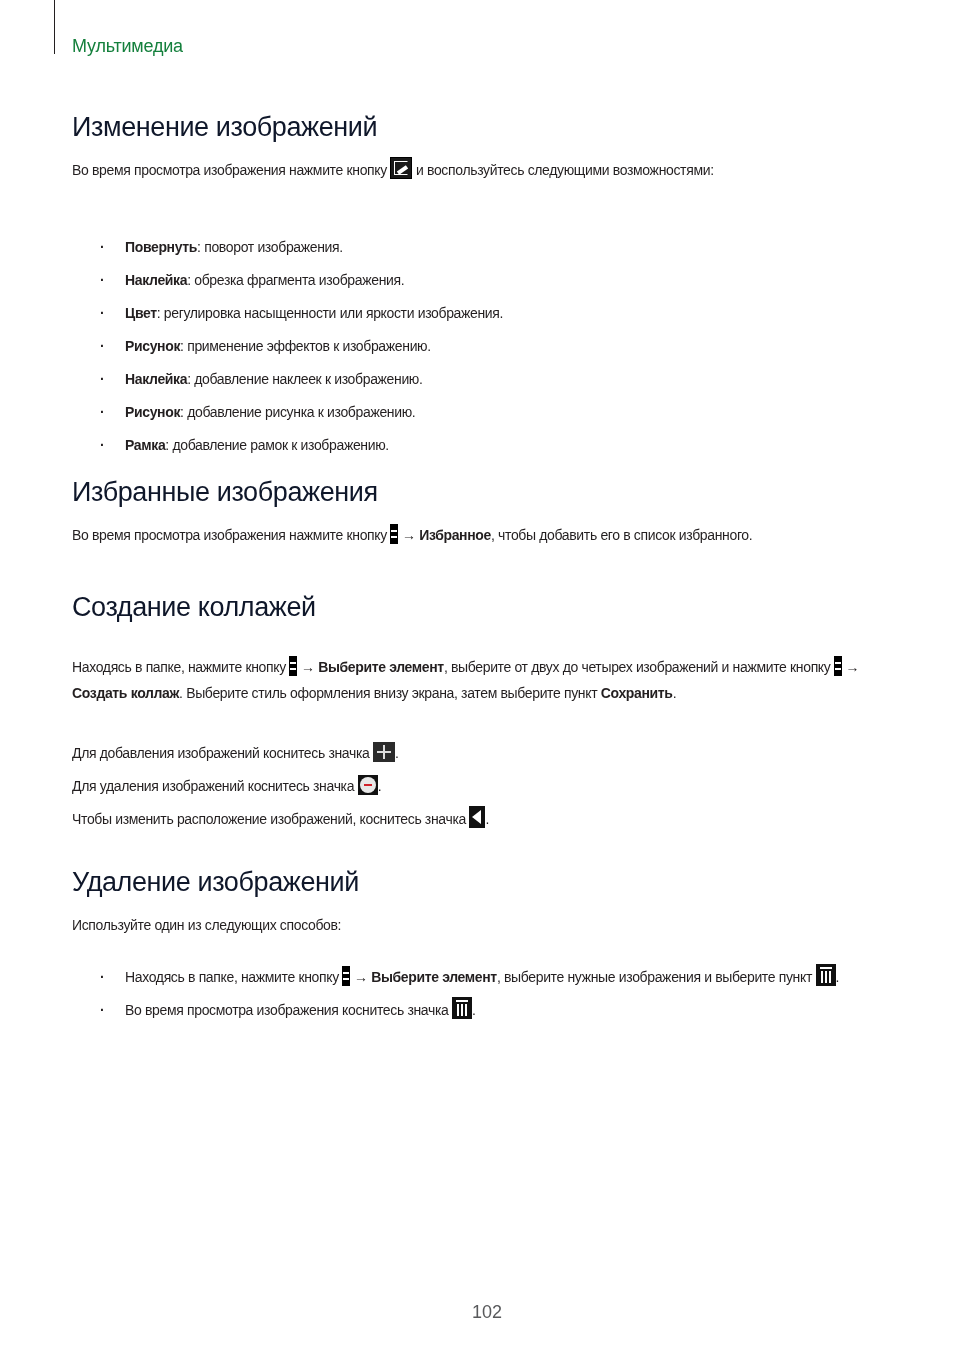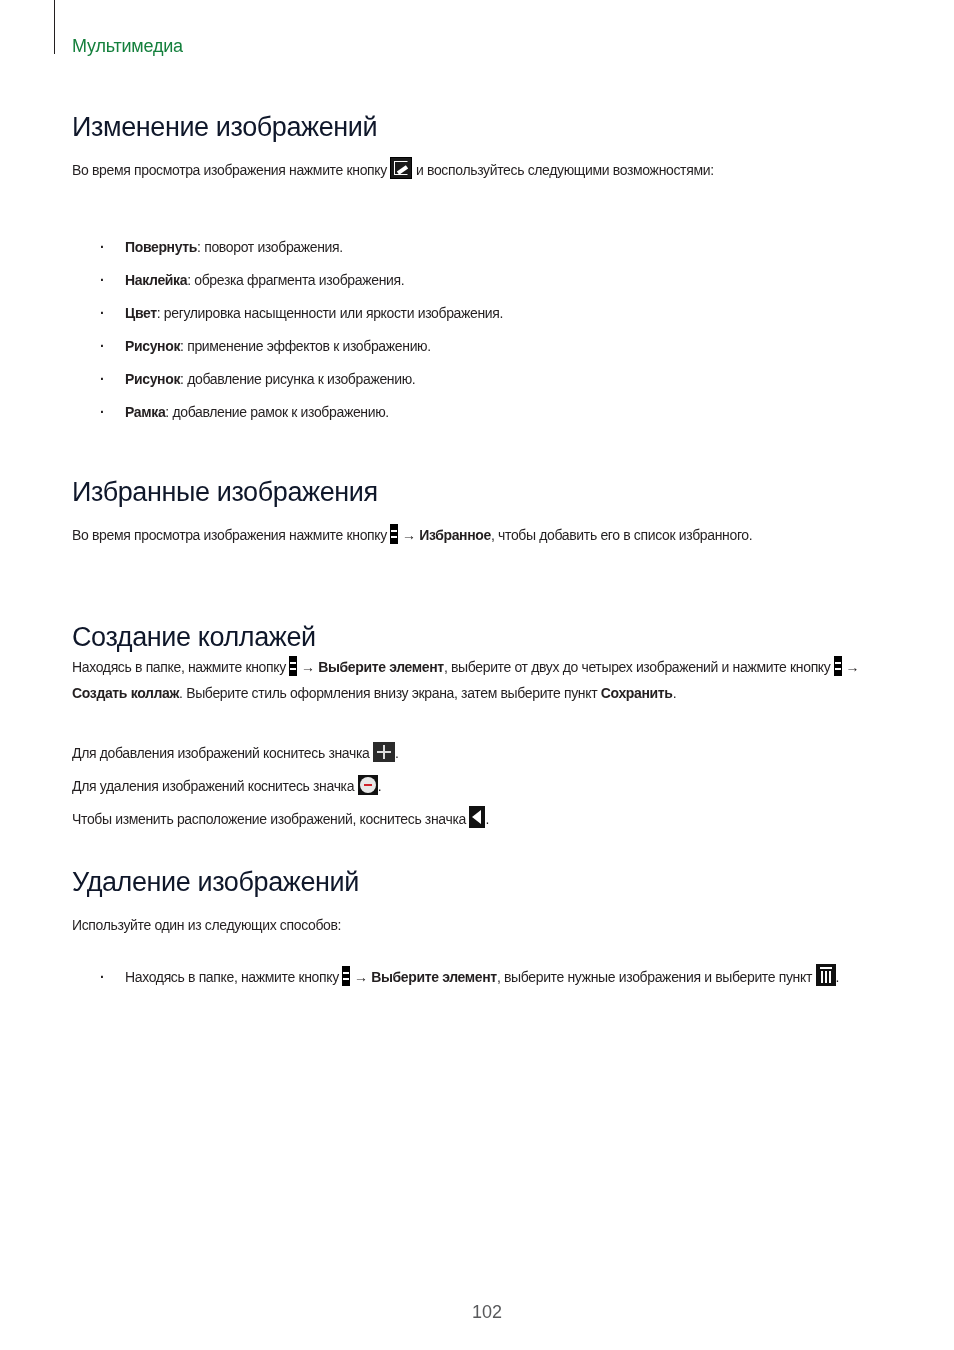--- a/index.html
+++ b/index.html
@@ -191,37 +191,39 @@
 <div class="content">
 
   <h2 style="top:112px;">Изменение изображений</h2>
   <p class="para" style="top:157px;"><span>Во время просмотра изображения нажмите кнопку </span><span class="ico ico-edit"></span><span> и воспользуйтесь следующими возможностями:</span></p>
 
   <ul style="top:218px;">
     <li style="margin-bottom:7px;"><b>Повернуть</b><span>: поворот изображения.</span></li>
     <li style="margin-bottom:7px;"><b>Наклейка</b><span>: обрезка фрагмента изображения.</span></li>
     <li style="margin-bottom:7px;"><b>Цвет</b><span>: регулировка насыщенности или яркости изображения.</span></li>
     <li style="margin-bottom:7px;"><b>Рисунок</b><span>: применение эффектов к изображению.</span></li>
+    <li style="margin-bottom:7px;"><b>Наклейка</b><span>: добавление наклеек к изображению.</span></li>
     <li style="margin-bottom:7px;"><b>Рисунок</b><span>: добавление рисунка к изображению.</span></li>
     <li><b>Рамка</b><span>: добавление рамок к изображению.</span></li>
   </ul>
 
   <h2 style="top:477px;">Избранные изображения</h2>
   <p class="para" style="top:522px;"><span>Во время просмотра изображения нажмите кнопку </span><span class="ico ico-menu"></span><span> → </span><b>Избранное</b><span>, чтобы добавить его в список избранного.</span></p>
 
-  <h2 style="top:622px;text-align:right;">Создание коллажей</h2>
+  <h2 style="top:592px;text-align:right;">Создание коллажей</h2>
   <p class="para" style="top:654px;"><span>Находясь в папке, нажмите кнопку </span><span class="ico ico-menu"></span><span> → </span><b>Выберите элемент</b><span>, выберите от двух до четырех изображений и нажмите кнопку </span><span class="ico ico-menu"></span><span> → </span><b>Создать коллаж</b><span>. Выберите стиль оформления внизу экрана, затем выберите пункт </span><b>Сохранить</b><span>.</span></p>
 
   <p class="para" style="top:740px;"><span>Для добавления изображений коснитесь значка </span><span class="ico ico-plus"></span><span>.</span></p>
 
   <p class="para" style="top:773px;"><span>Для удаления изображений коснитесь значка </span><span class="ico ico-minus"></span><span>.</span></p>
 
   <p class="para" style="top:806px;"><span>Чтобы изменить расположение изображений, коснитесь значка </span><span class="ico ico-back"></span><span>.</span></p>
 
   <h2 style="top:867px;">Удаление изображений</h2>
   <p class="para" style="top:912px;">Используйте один из следующих способов:</p>
 
   <ul style="top:948px;">
     <li style="margin-bottom:7px;"><span>Находясь в папке, нажмите кнопку </span><span class="ico ico-menu"></span><span> → </span><b>Выберите элемент</b><span>, выберите нужные изображения и выберите пункт </span><span class="ico ico-trash"></span><span>.</span></li>
+    <li><span>Во время просмотра изображения коснитесь значка </span><span class="ico ico-trash"></span><span>.</span></li>
   </ul>
 </div>
 
 <div class="page-number">102</div>
 
 </body></html>

